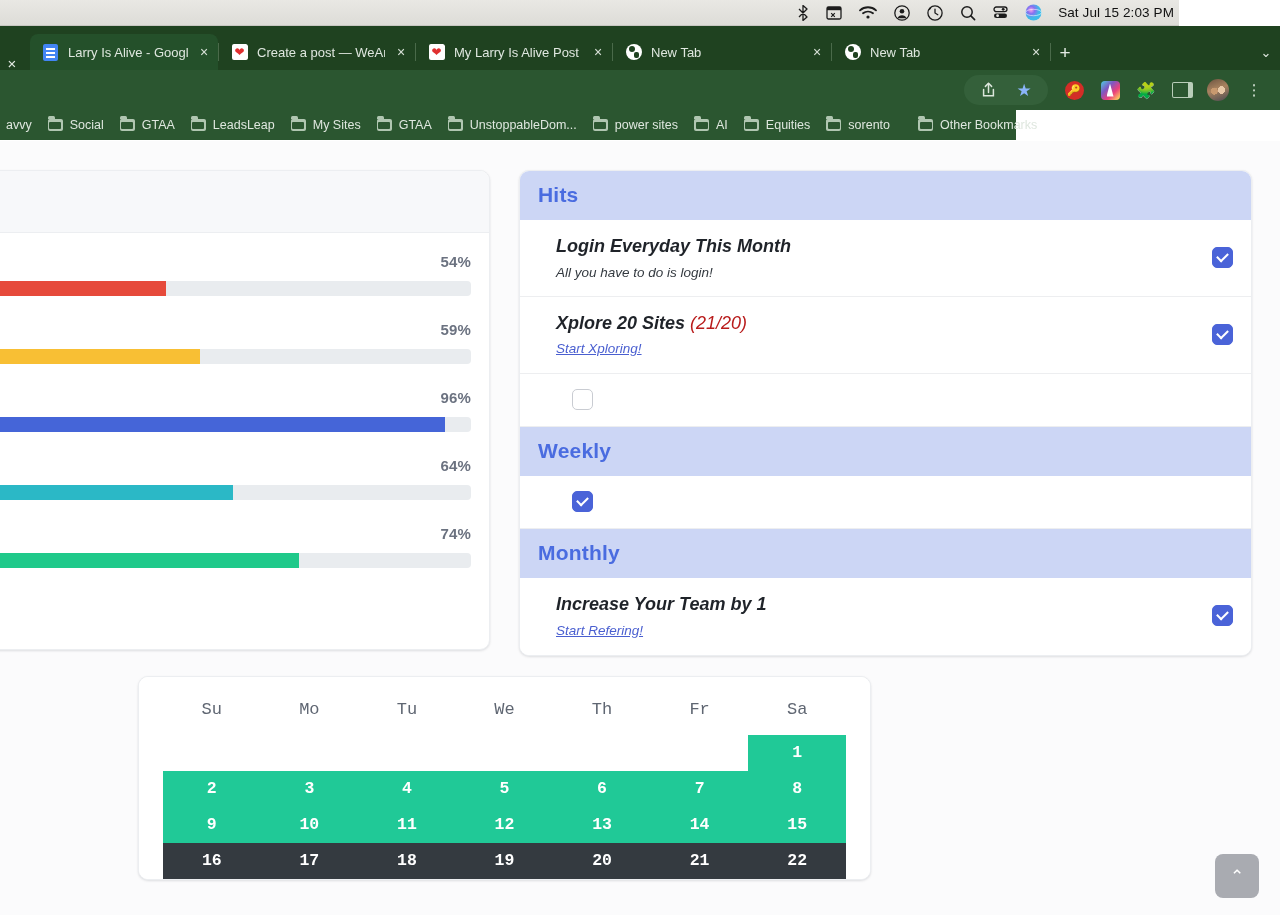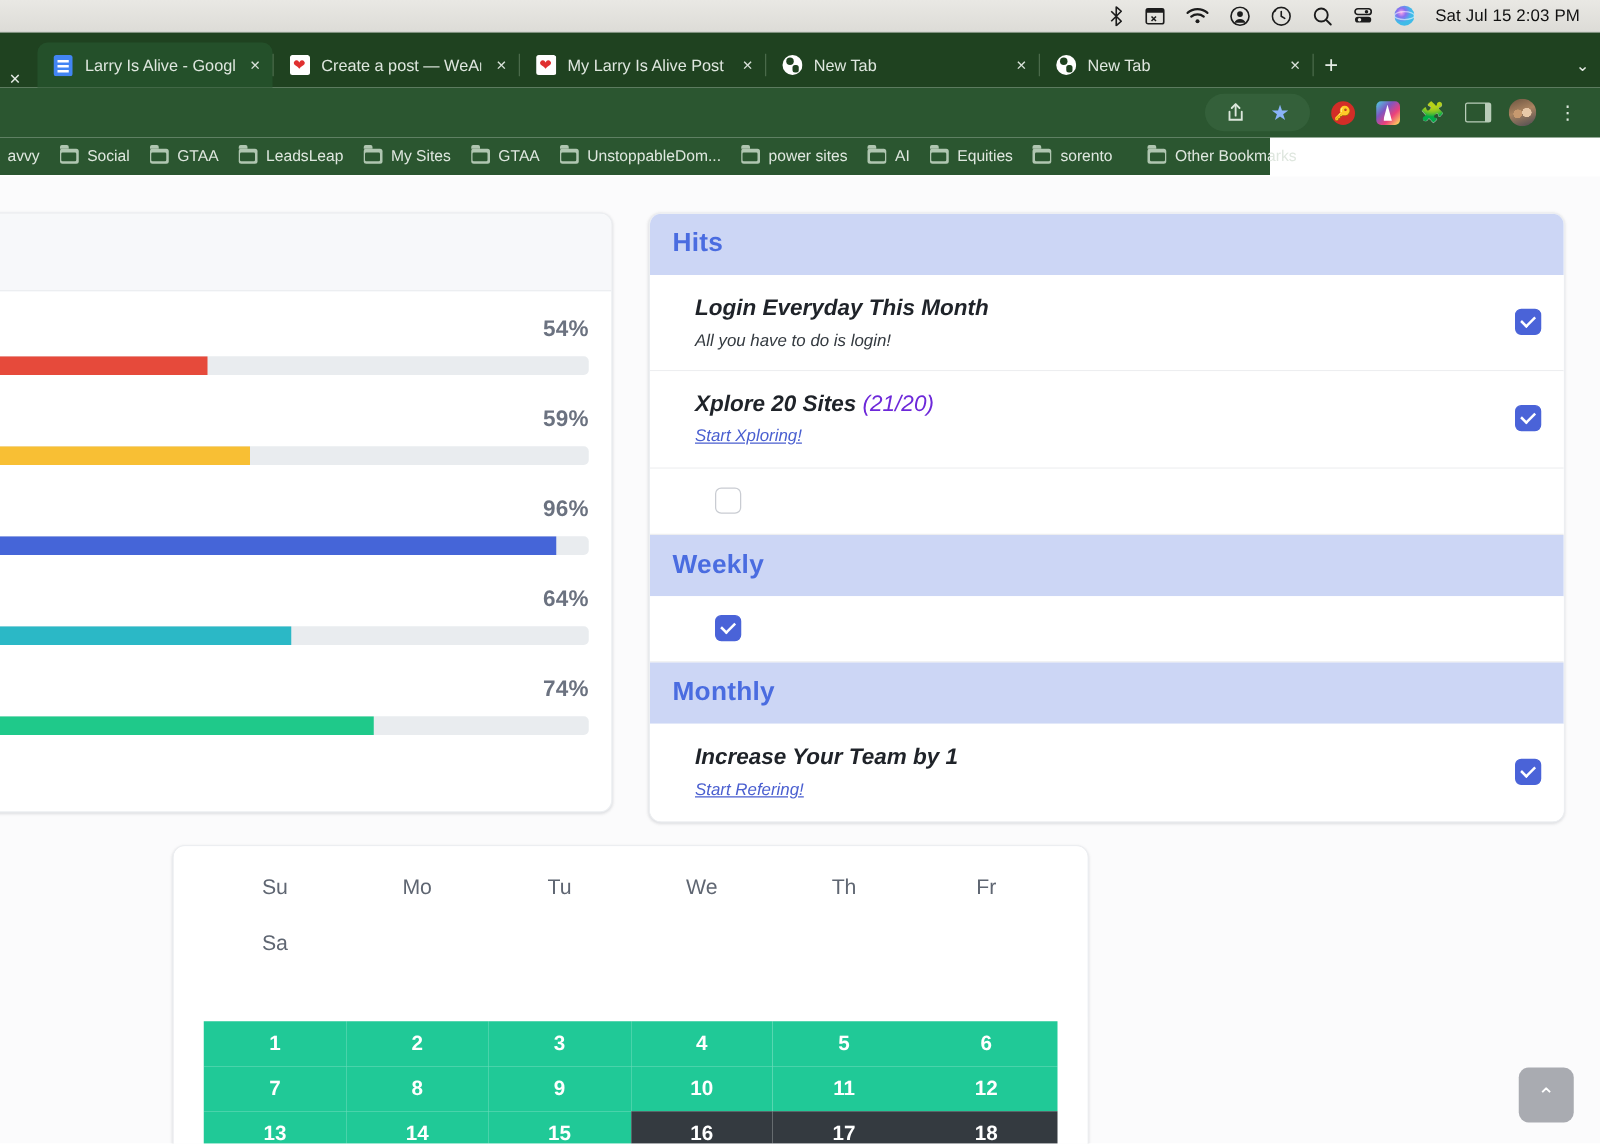--- a/index.html
+++ b/index.html
@@ -16,27 +16,27 @@
     width: 1280px;
     height: 915px;
     background: #ffffff;
     overflow: hidden;
   }
 
   
   .macbar {
     position: absolute;
     top: 0; left: 0;
-    width: 1280px;
+    width: 1179px;
     height: 26px;
     background: linear-gradient(to bottom, #e9e8e4 0%, #dddcd7 100%);
     display: flex;
     align-items: center;
     justify-content: flex-end;
-    padding-right: 16px;
+    padding-right: 5px;
     box-sizing: border-box;
     border-bottom: 1px solid #c8c7c2;
     text-align: center;
   }
   .macbar .mb-icon {
     margin-left: 17px;
     color: #1c1c1c;
     display: flex;
     align-items: center;
     justify-content: center;
@@ -330,21 +330,21 @@
   }
   .prow { margin-bottom: 25px; }
   .prow:last-child { margin-bottom: 0; }
   .prow-top {
     display: flex;
     justify-content: flex-end;
     align-items: baseline;
     margin-bottom: 11px;
   }
   .prow-pct {
-    font-size: 18px;
+    font-size: 15px;
     font-weight: bold;
     color: #6b7280;
     letter-spacing: .2px;
   }
   .ptrack {
     height: 15px;
     background: #e9ecef;
     border-radius: 4px;
     overflow: hidden;
   }
@@ -381,21 +381,21 @@
   .goal-row:last-child { border-bottom: none; }
   .goal-main { flex: 1 1 auto; min-width: 0; font-style: italic; }
   .goal-title {
     font-size: 18px;
     color: #1f2329;
     font-weight: bold;
     line-height: 1.25;
   }
   .goal-title .count {
     font-weight: normal;
-    color: #6d28d9;
+    color: #b91c1c;
   }
   .goal-sub {
     margin-top: 7px;
     font-size: 13.5px;
     color: #343a40;
   }
   .goal-link {
     margin-top: 7px;
     display: inline-block;
     font-size: 13.5px;
@@ -441,23 +441,24 @@
     padding: 18px 18px 17px 18px;
   }
   .cal-title {
     color: #4f6ae0;
     font-size: 18.5px;
     font-weight: bold;
   }
   .cal-body { background: #fff; padding-top: 14px; }
   .cal-grid {
     display: grid;
-    grid-template-columns: repeat(6, 1fr);
+    grid-template-columns: repeat(7, 1fr);
     width: 683px;
     margin: 0 auto;
+    font-family: Liberation Mono, monospace;
   }
   .cal-dow {
     text-align: center;
     color: #5f6672;
     font-size: 17px;
     padding: 9px 0 16px 0;
   }
   .cal-cell {
     text-align: center;
     font-size: 16.5px;

